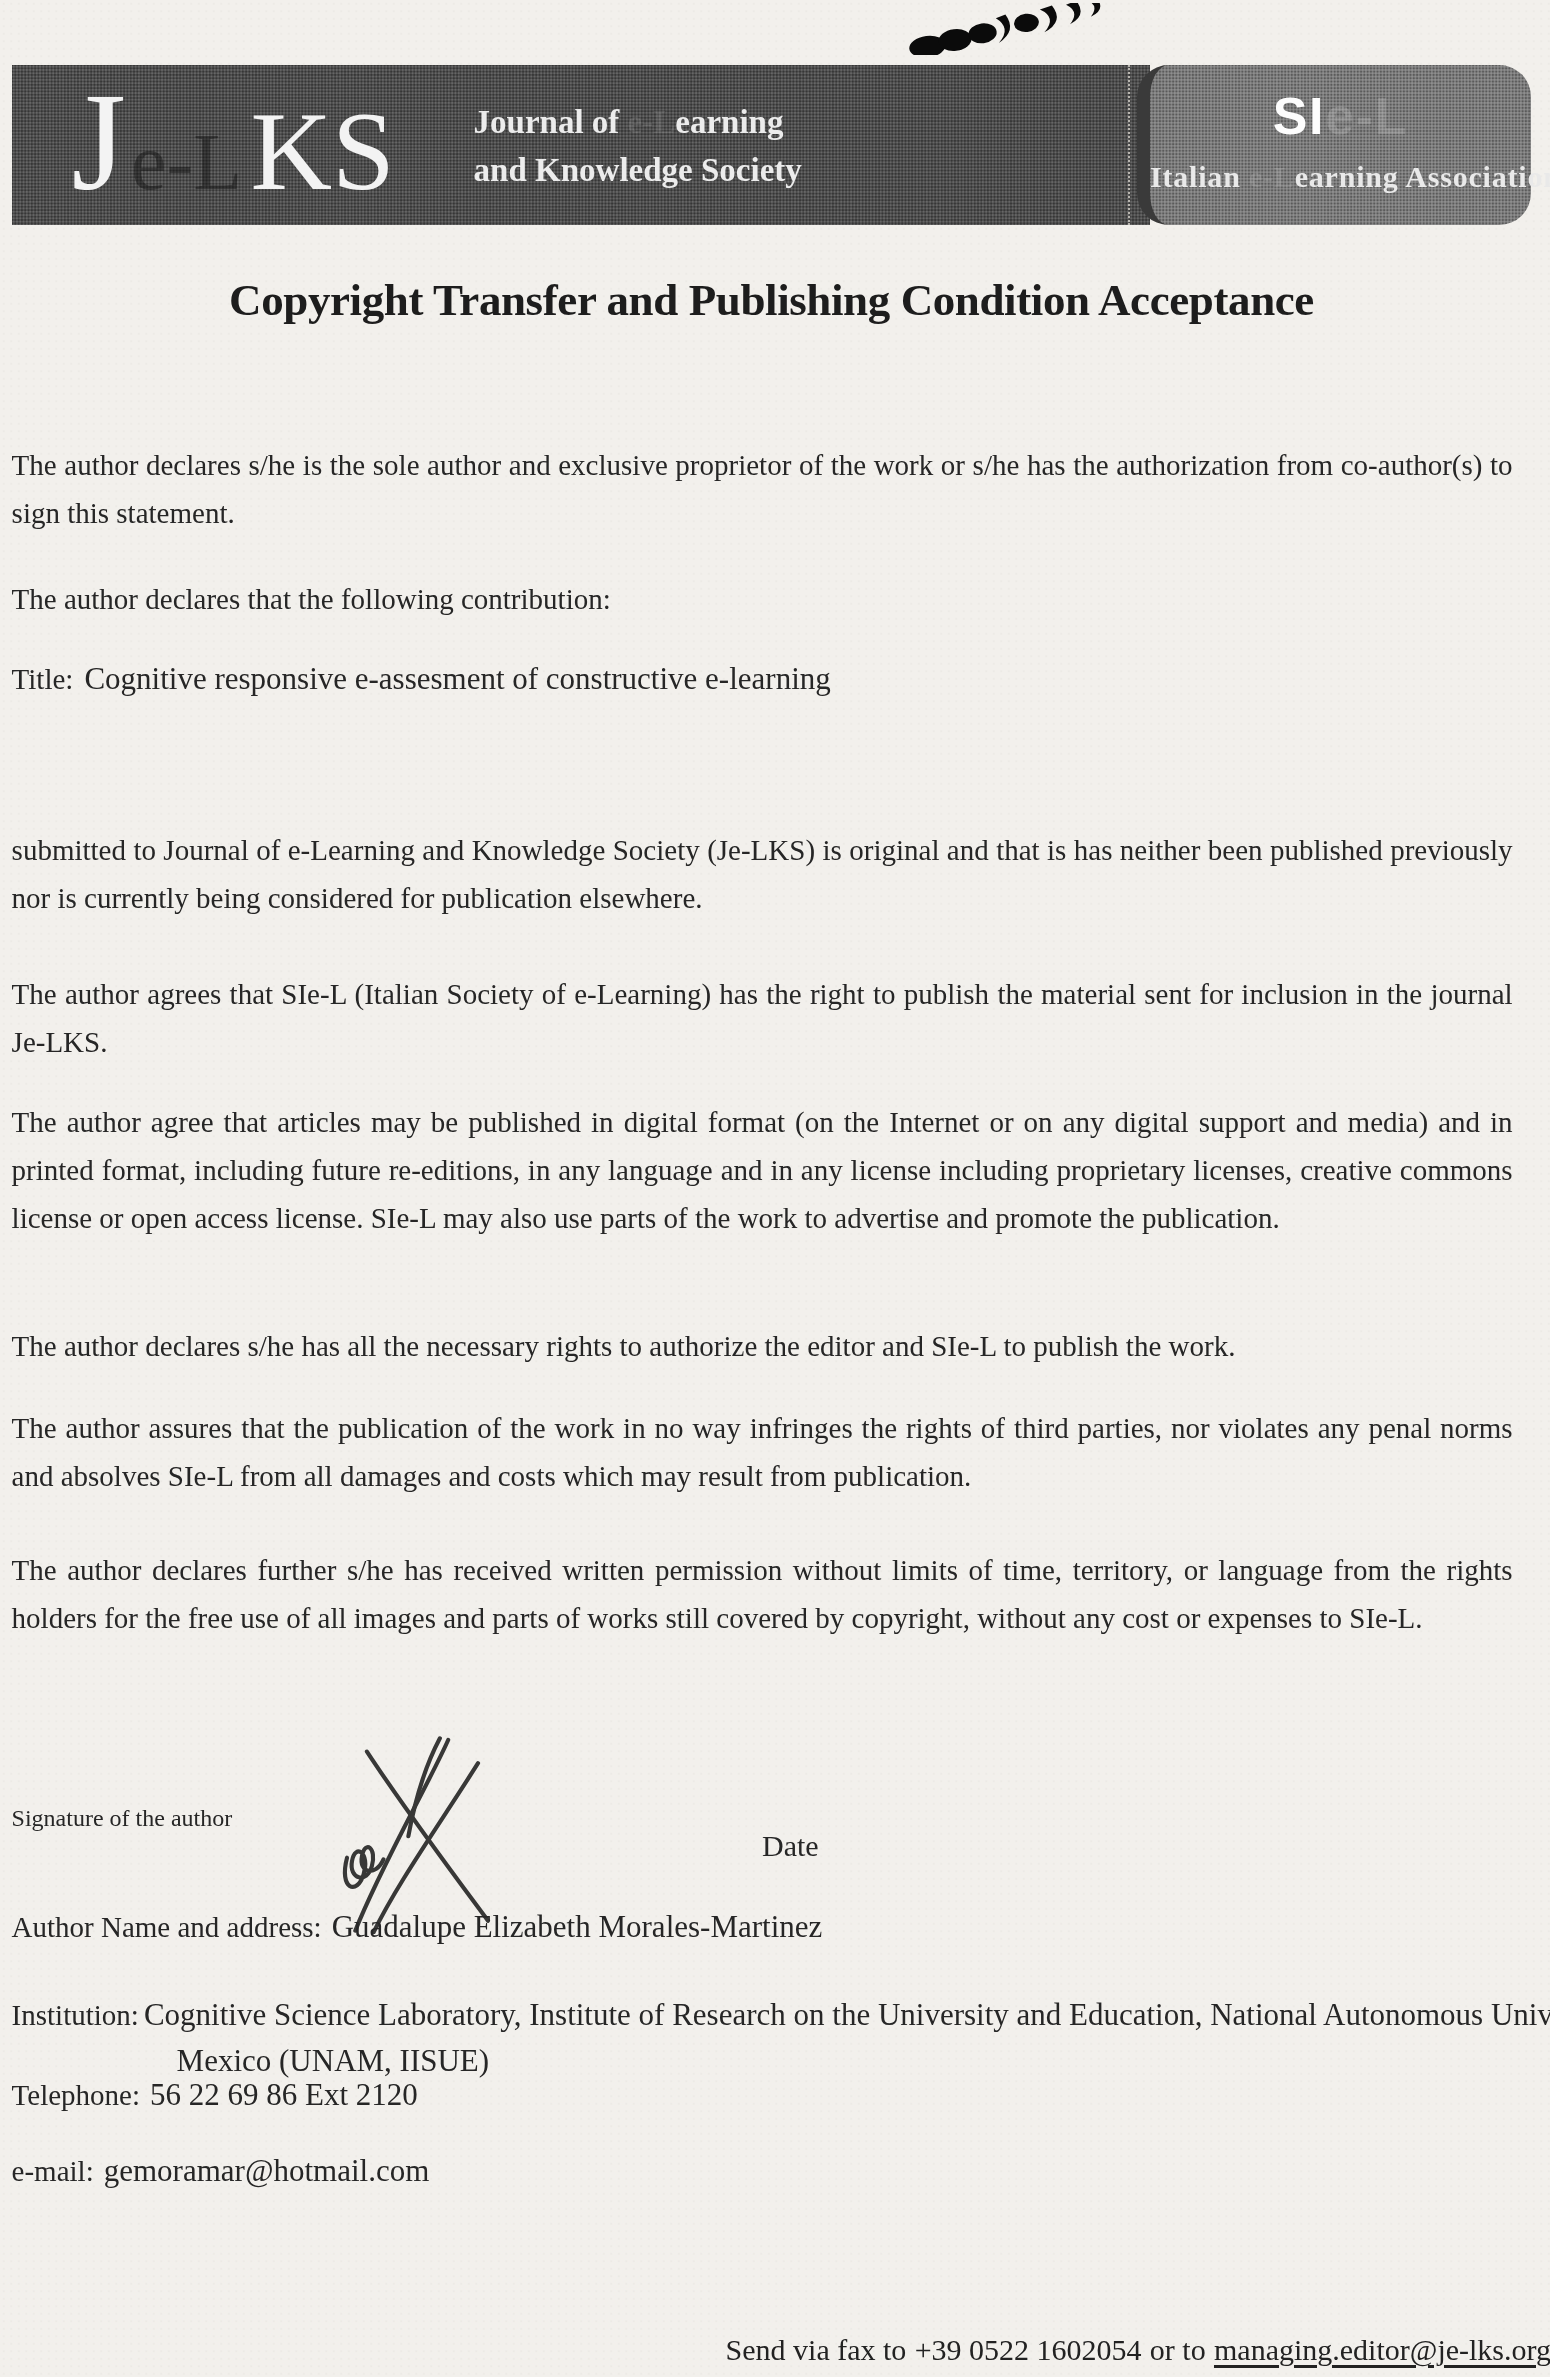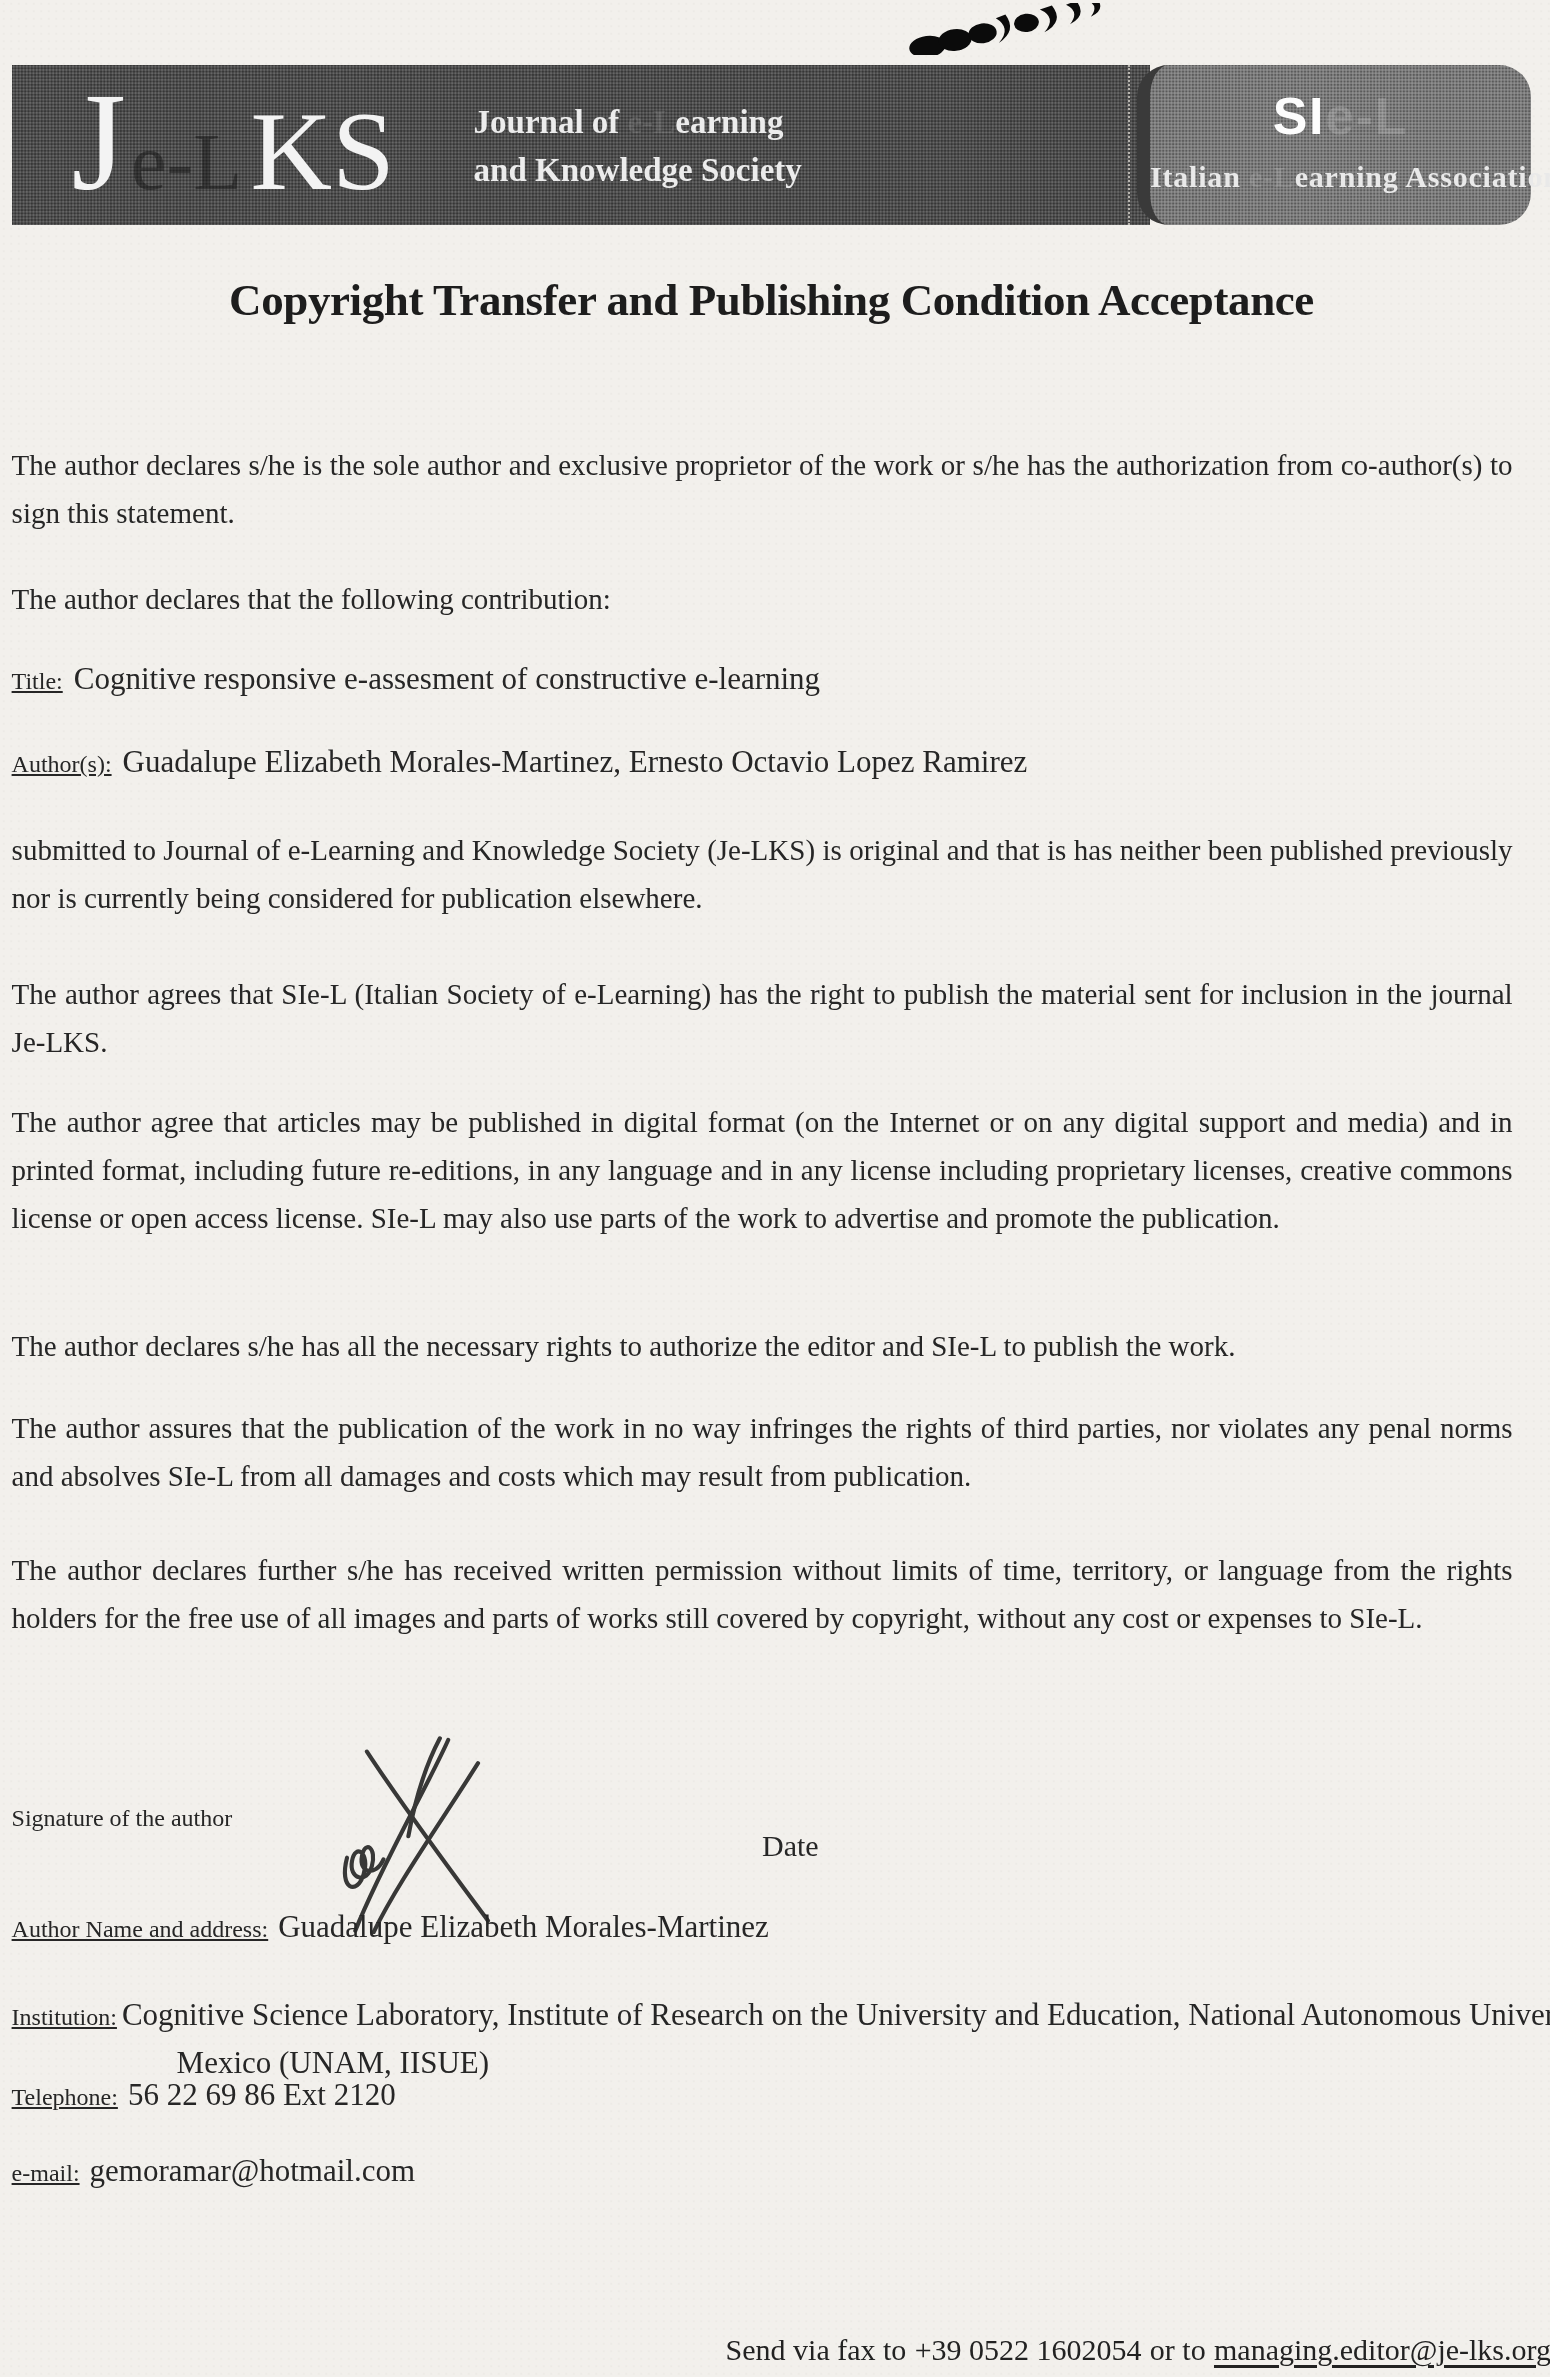--- a/index.html
+++ b/index.html
@@ -75,21 +75,21 @@
   
   .author-line{position:absolute;left:11.6px;top:1909px;font-size:29px;white-space:nowrap;}
   .inst-line{
     position:absolute;left:11.6px;top:1992px;width:1519px;margin:0;
     font-size:30px;line-height:46px;
     padding-left:165px;text-indent:-165px;
   }
   .inst-line .fvalue{margin-left:5px;}
   .tel-line{position:absolute;left:11.6px;top:2077px;font-size:30px;white-space:nowrap;}
   .mail-line{position:absolute;left:11.6px;top:2153px;font-size:30px;white-space:nowrap;}
-  .flabel{font-size:24px;text-decoration:underline;}
+  .flabel{font-size:29px;}
   .vplain{font-size:31px;margin-left:10px;}
 
   
   .footer{position:absolute;left:0;right:0;top:2333px;text-align:right;font-size:30px;color:#222;}
   .footer span{margin-right:8.3px;}
   .email-link{color:#222;text-decoration:underline;text-underline-offset:5px;cursor:pointer;}
 </style>
 </head>
 <body>
 
@@ -124,23 +124,20 @@
   </div>
 
   <h1 class="doc-title">Copyright Transfer and Publishing Condition Acceptance</h1>
 
   <p class="para" style="top:441px">The author declares s/he is the sole author and exclusive proprietor of the work or s/he has the authorization from co-author(s) to sign this statement.</p>
   <p class="para single" style="top:575px">The author declares that the following contribution:</p>
 
   <p class="field" style="top:661px">
     <span class="flabel">Title:</span><span class="fvalue">Cognitive responsive e-assesment of constructive e-learning</span>
   </p>
-  <p class="field" style="top:744px">
-    <span class="flabel">Author(s):</span><span class="fvalue">Guadalupe Elizabeth Morales-Martinez, Ernesto Octavio Lopez Ramirez</span>
-  </p>
 
   <p class="para" style="top:826px">submitted to Journal of e-Learning and Knowledge Society (Je-LKS) is original and that is has neither been published previously nor is currently being considered for publication elsewhere.</p>
   <p class="para" style="top:970px">The author agrees that SIe-L (Italian Society of e-Learning) has the right to publish the material sent for inclusion in the journal Je-LKS.</p>
   <p class="para" style="top:1098px">The author agree that articles may be published in digital format (on the Internet or on any digital support and media) and in printed format, including future re-editions, in any language and in any license including proprietary licenses, creative commons license or open access license. SIe-L may also use parts of the work to advertise and promote the publication.</p>
   <p class="para single" style="top:1322px">The author declares s/he has all the necessary rights to authorize the editor and SIe-L to publish the work.</p>
   <p class="para" style="top:1546px">The author declares further s/he has received written permission without limits of time, territory, or language from the rights holders for the free use of all images and parts of works still covered by copyright, without any cost or expenses to SIe-L.</p>
   <p class="para" style="top:1404px">The author assures that the publication of the work in no way infringes the rights of third parties, nor violates any penal norms and absolves SIe-L from all damages and costs which may result from publication.</p>
 
   <div class="sig-label">Signature of the author</div>
   <svg class="sig-svg" viewBox="0 0 230 240" aria-hidden="true">

